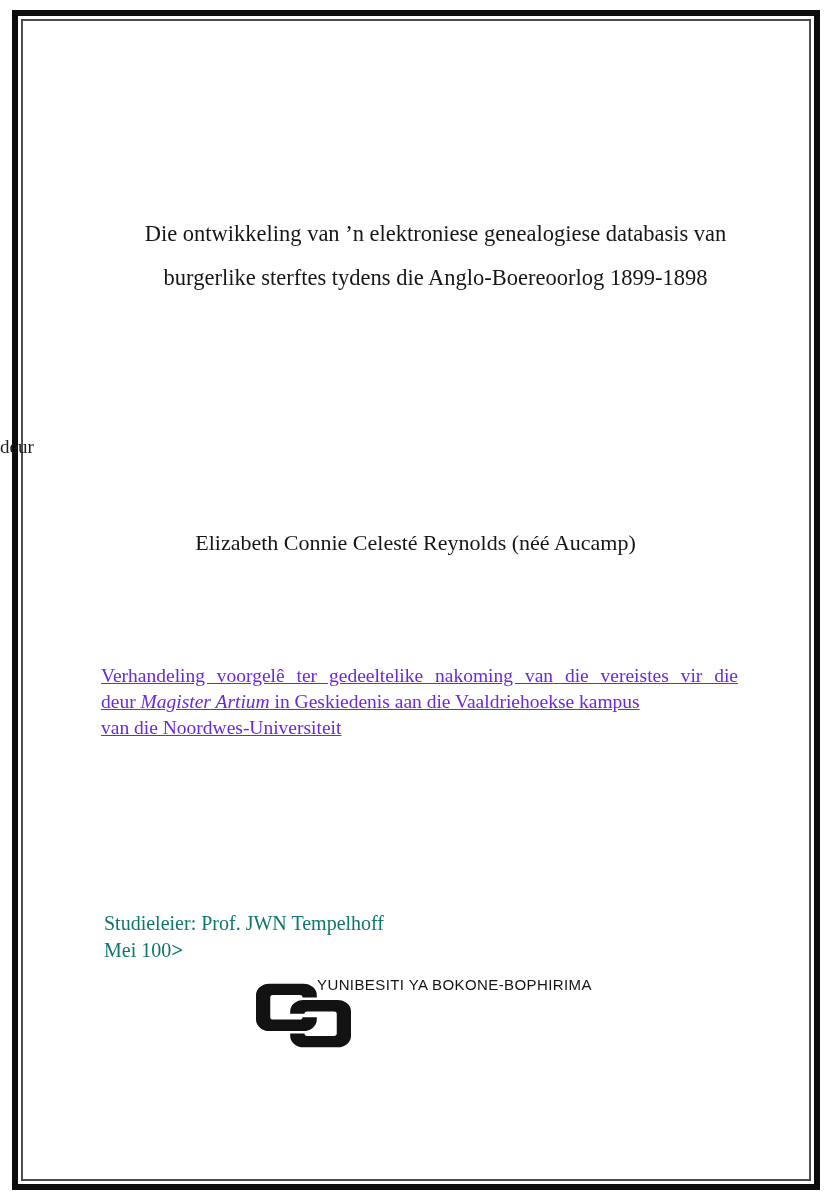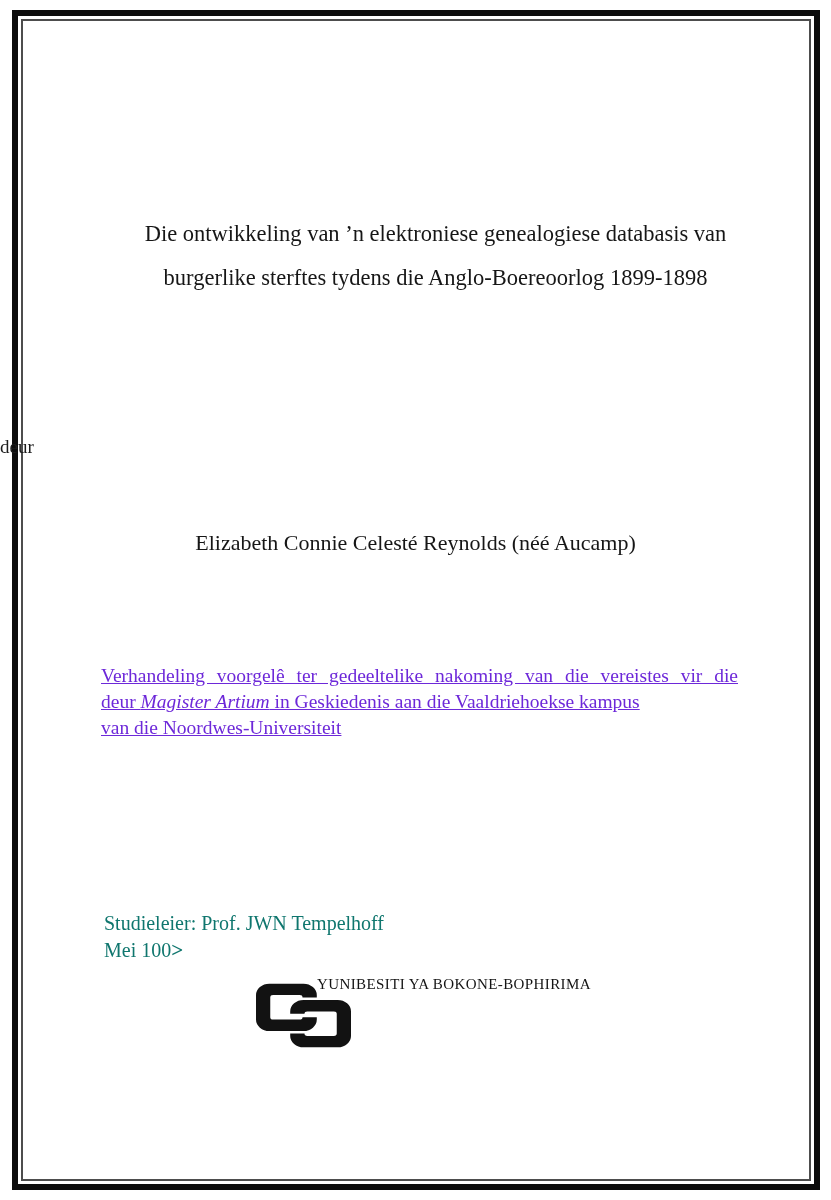--- a/index.html
+++ b/index.html
@@ -83,21 +83,21 @@
   }
   .nwu-logo-mark {
     position: absolute;
     left: 256px; top: 982px;
   }
   .nwu-logo-text {
     position: absolute;
     left: 317px; top: 975px;
     width: 260px;
     text-align: center;
-    font-family: Liberation Serif, serif;
+    font-family: Liberation Sans, sans-serif;
     font-size: 15px;
     line-height: 19px;
     letter-spacing: 0.4px;
     font-weight: 500;
     color: #141414;
     white-space: nowrap;
   }
 </style>
 </head>
 <body>

